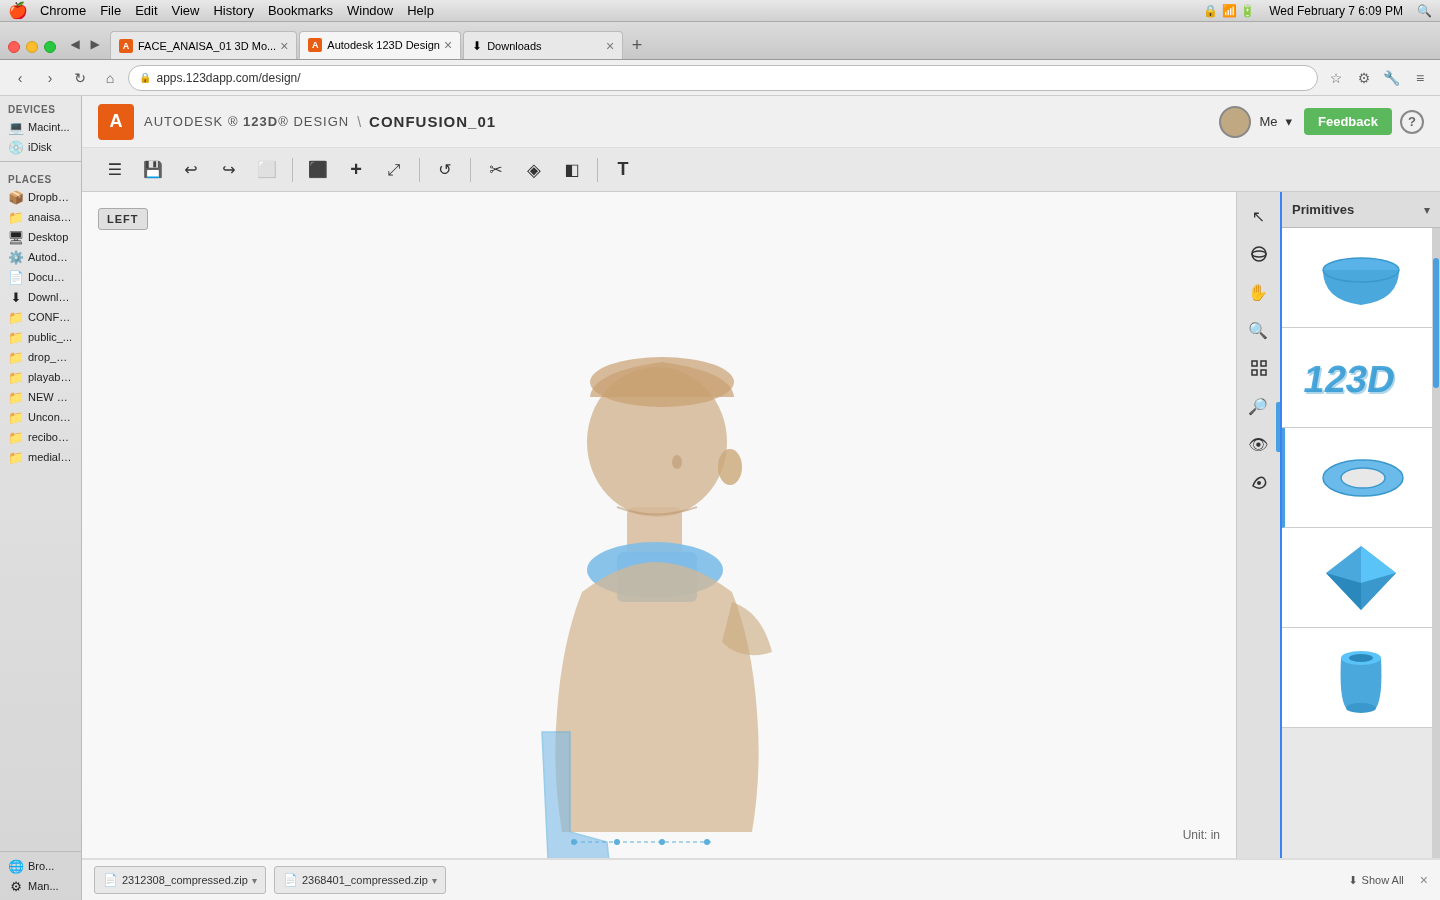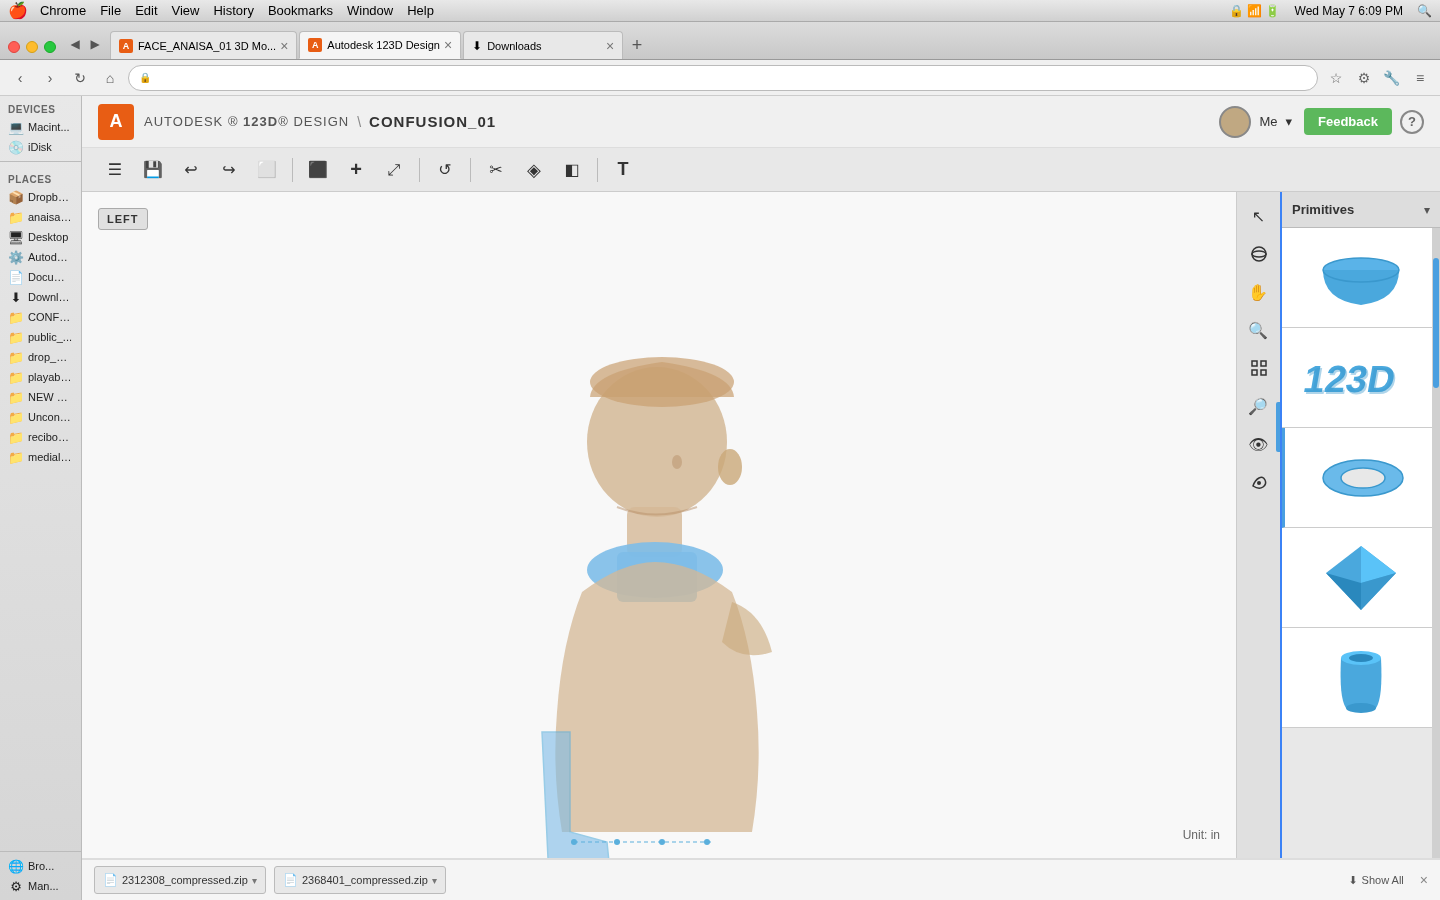--- a/index.html
+++ b/index.html
@@ -215,21 +215,21 @@
   <span class="menubar-item bold">Chrome</span>
   <span class="menubar-item">File</span>
   <span class="menubar-item">Edit</span>
   <span class="menubar-item">View</span>
   <span class="menubar-item">History</span>
   <span class="menubar-item">Bookmarks</span>
   <span class="menubar-item">Window</span>
   <span class="menubar-item">Help</span>
   <div class="menubar-right">
     <span>🔒 📶 🔋</span>
-    <span>Wed May 7  6:09 PM</span>
+    <span>Wed February 7  6:09 PM</span>
     <span>🔍</span>
   </div>
 </div>
 
 <div class="chrome-window">
 
   <div class="titlebar">
     <div class="window-controls">
       <div class="wc close"></div>
       <div class="wc minimize"></div>
@@ -262,20 +262,21 @@
     <div style="flex:1;"></div>
   </div>
 
   <div class="omnibar">
     <div class="omnibar-navbtn">‹</div>
     <div class="omnibar-navbtn">›</div>
     <div class="omnibar-navbtn omnibar-reload">↻</div>
     <div class="omnibar-navbtn">⌂</div>
     <div class="url-bar">
       <span class="url-bar-lock">🔒</span>
+      <span class="url-text">apps.123dapp.com/design/</span>
     </div>
     <div class="omnibar-actions">
       <div class="omnibar-action-btn">☆</div>
       <div class="omnibar-action-btn">⚙</div>
       <div class="omnibar-action-btn">🔧</div>
       <div class="omnibar-action-btn">≡</div>
     </div>
   </div>
 
   <div class="browser-content">

